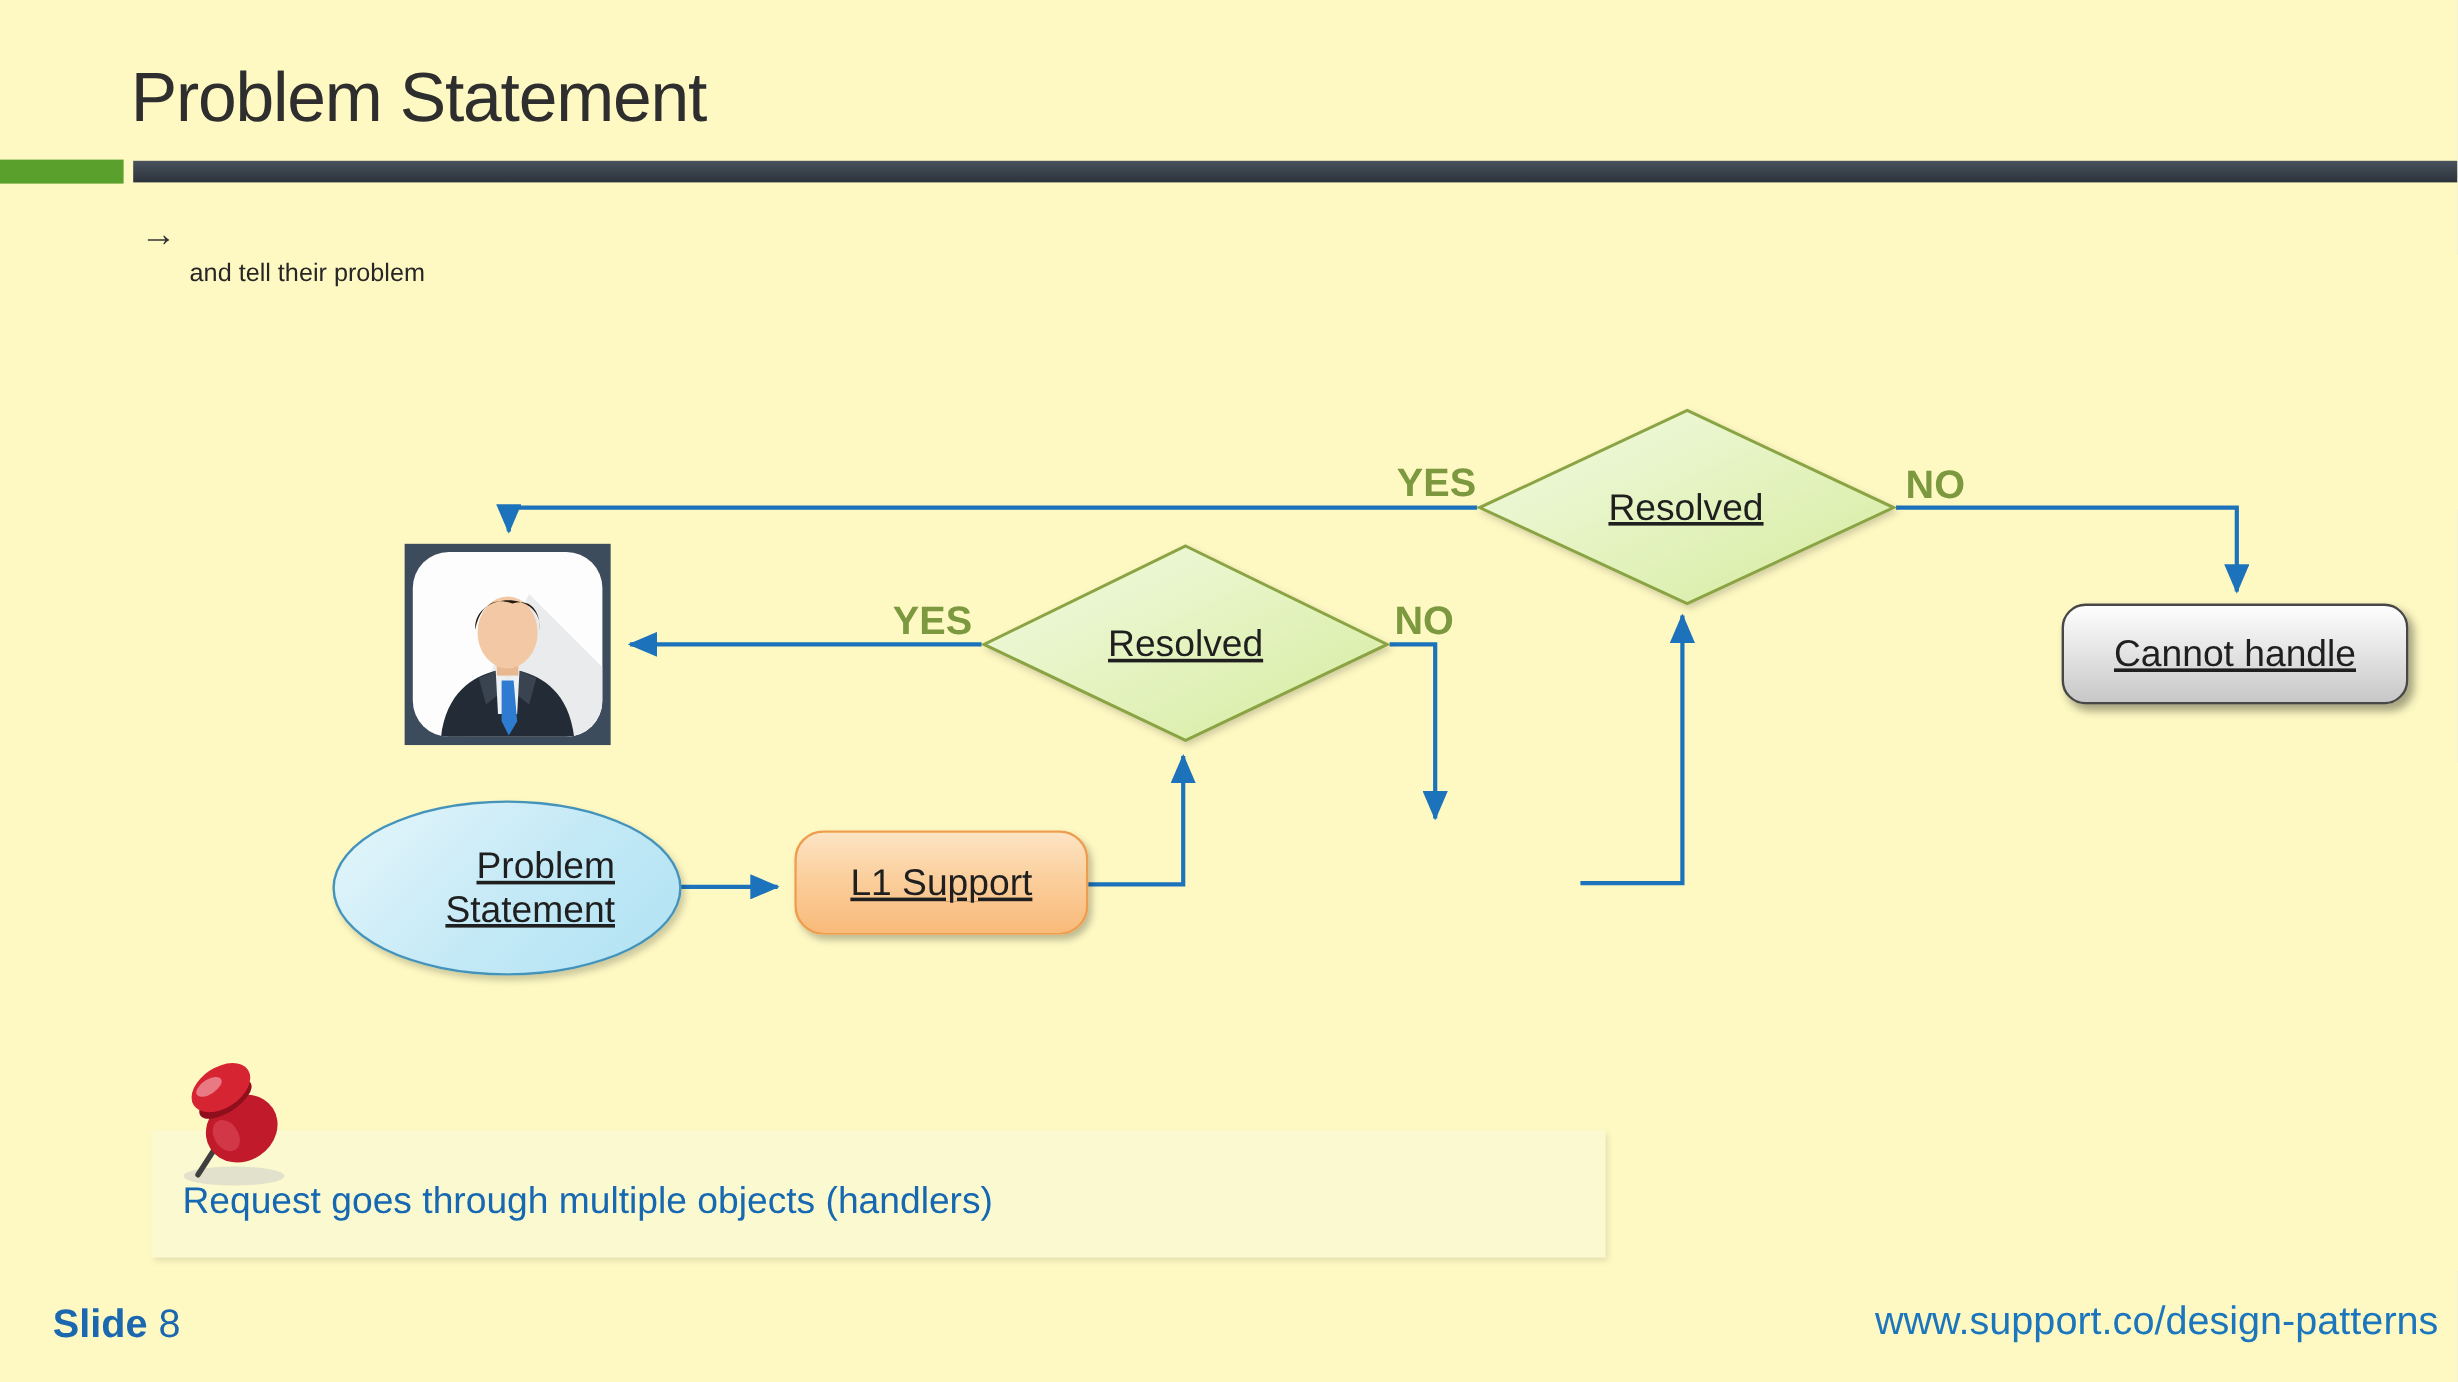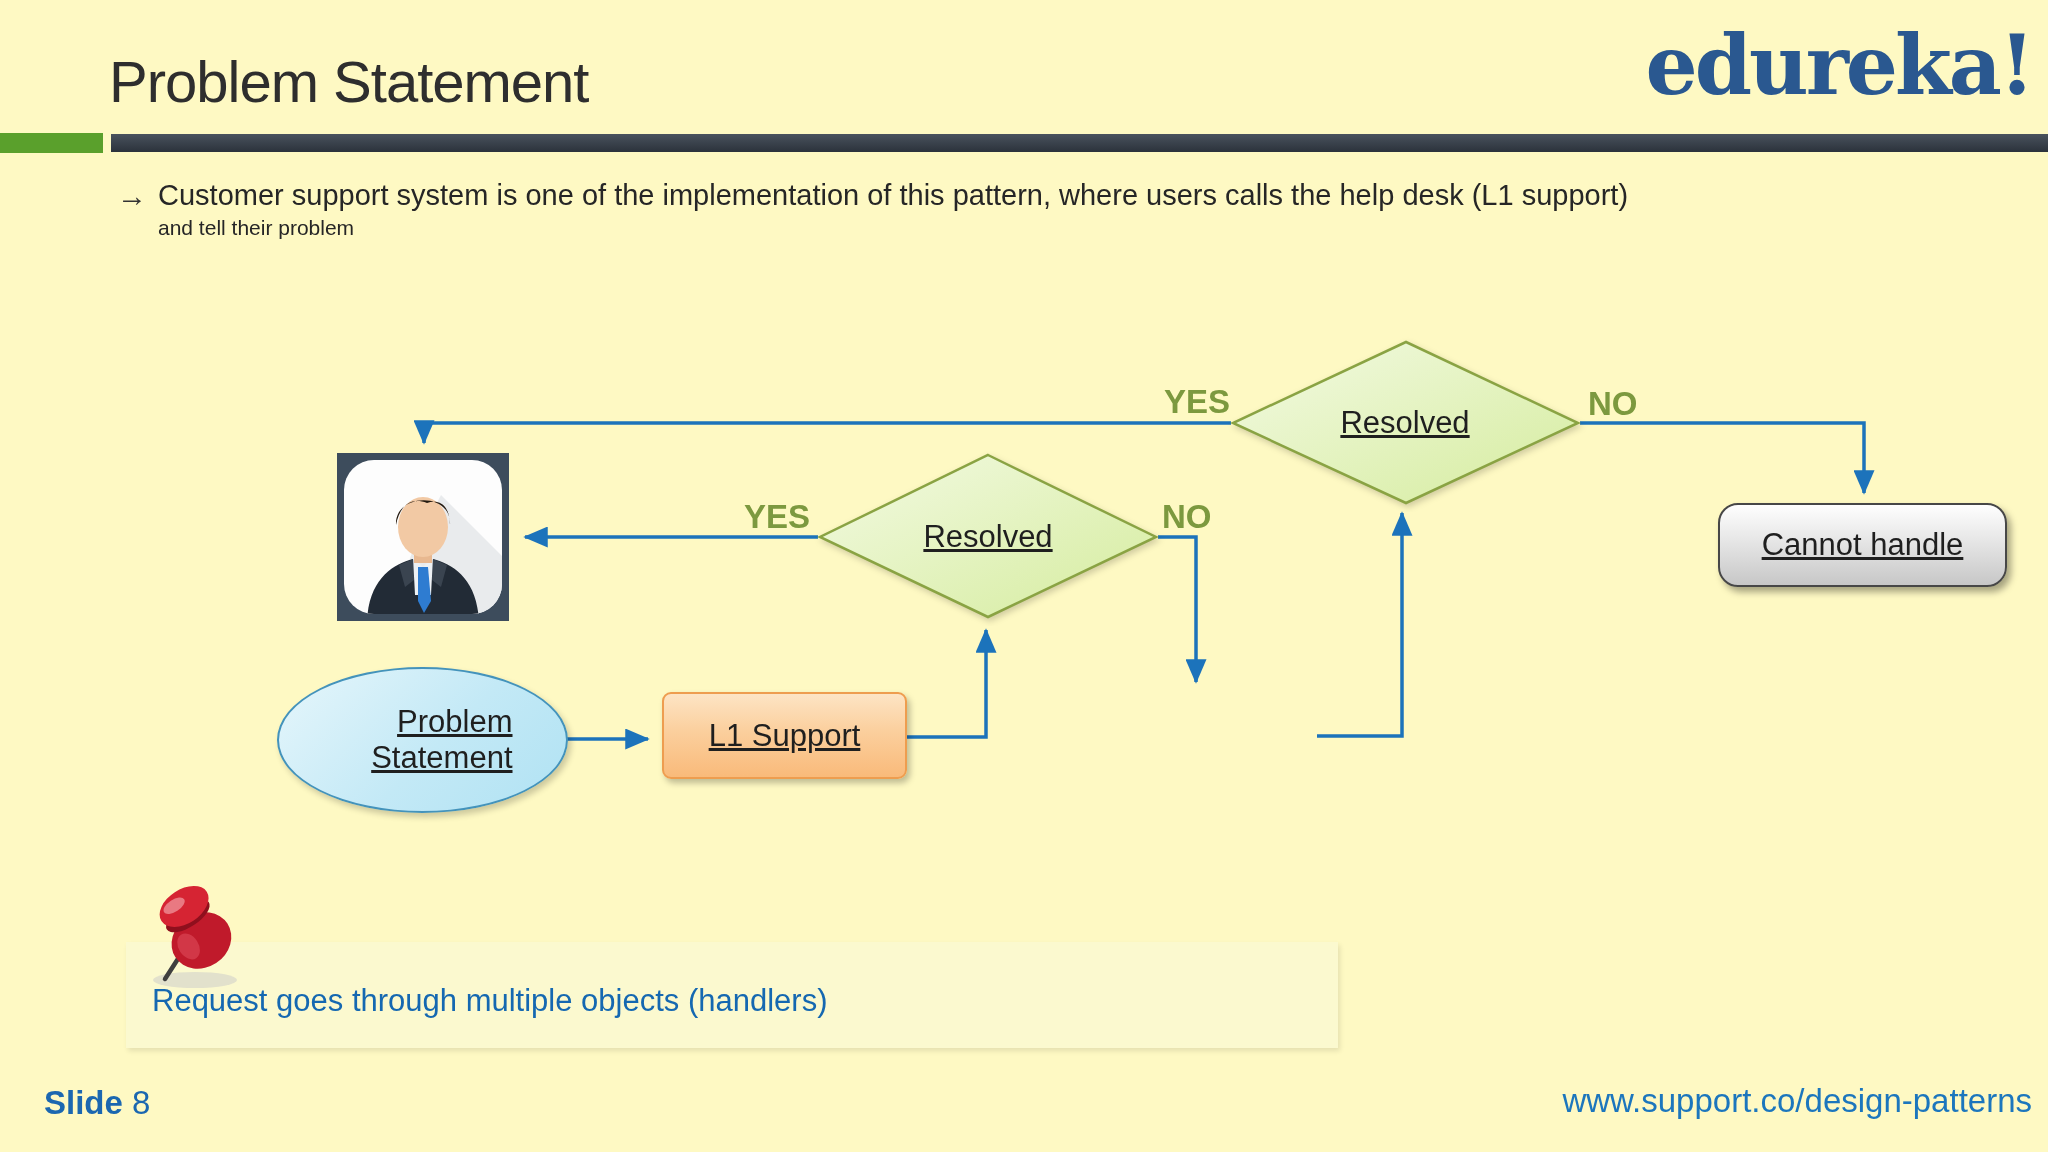--- a/index.html
+++ b/index.html
@@ -18,21 +18,21 @@
           font-size:82px; color:#2a5890; letter-spacing:-3px; line-height:1; }
 
   
   .bullet-arrow { left:117px; top:179px; font-size:30px; color:#333; }
   .bullet-l1 { left:158px; top:179px; font-size:29px; color:#262626; white-space:nowrap; }
   .bullet-l2 { left:158px; top:216px; font-size:21px; color:#262626; white-space:nowrap; }
 
   
   .node-text { display:flex; align-items:center; justify-content:center;
                text-align:right; color:#1f1f1f; font-size:31px;text-decoration:underline; }
-  .proc { border:2.5px solid #ee9d4f; border-radius:9px;
+  .proc { border:2.5px solid #ee9d4f; border-radius:24px;
           background:linear-gradient(180deg,#fde4c4 0%, #fbcf9d 45%, #f9ba7a 100%);
           box-shadow:3px 4px 6px rgba(0,0,0,0.25); }
   .l1 { left:662px; top:692px; width:241px; height:83px; }
   .l2 { left:1073px; top:692px; width:242px; height:81px; }
   .terminal { left:1718px; top:503px; width:285px; height:80px;
           border:2.5px solid #474747; border-radius:20px;
           background:linear-gradient(180deg,#fefefe 0%, #e6e6e6 45%, #c7c7c7 100%);
           box-shadow:4px 5px 7px rgba(0,0,0,0.35); }
   .ellipse { left:277px; top:667px; width:287px; height:142px; border-radius:50%;
           border:2.5px solid #4493bb;
@@ -62,24 +62,22 @@
   .overlay { left:0; top:0; }
 </style>
 </head>
 <body>
 
 <div class="slide">
 
   <div class="abs title">Problem Statement</div>
   <div class="abs bar-green"></div>
   <div class="abs bar-dark"></div>
-  <div class="abs logo">edureka!</div>
 
   <div class="abs bullet-arrow">→</div>
-  <div class="abs bullet-l1">Customer support system is one of the implementation of this pattern, where users calls the help desk (L1 support)</div>
   <div class="abs bullet-l2">and tell their problem</div>
 
   <svg class="abs overlay" width="2048" height="1152">
     <defs>
       <marker id="ah" markerWidth="7" markerHeight="6" refX="6.5" refY="3" orient="auto" markerUnits="strokeWidth">
         <path d="M0,0 L7,3 L0,6 Z" fill="#1c73bb"></path>
       </marker>
     </defs>
     <g stroke="#1c73bb" stroke-width="3.5" fill="none">
       <path d="M567,739 L648,739" marker-end="url(#ah)"></path>

